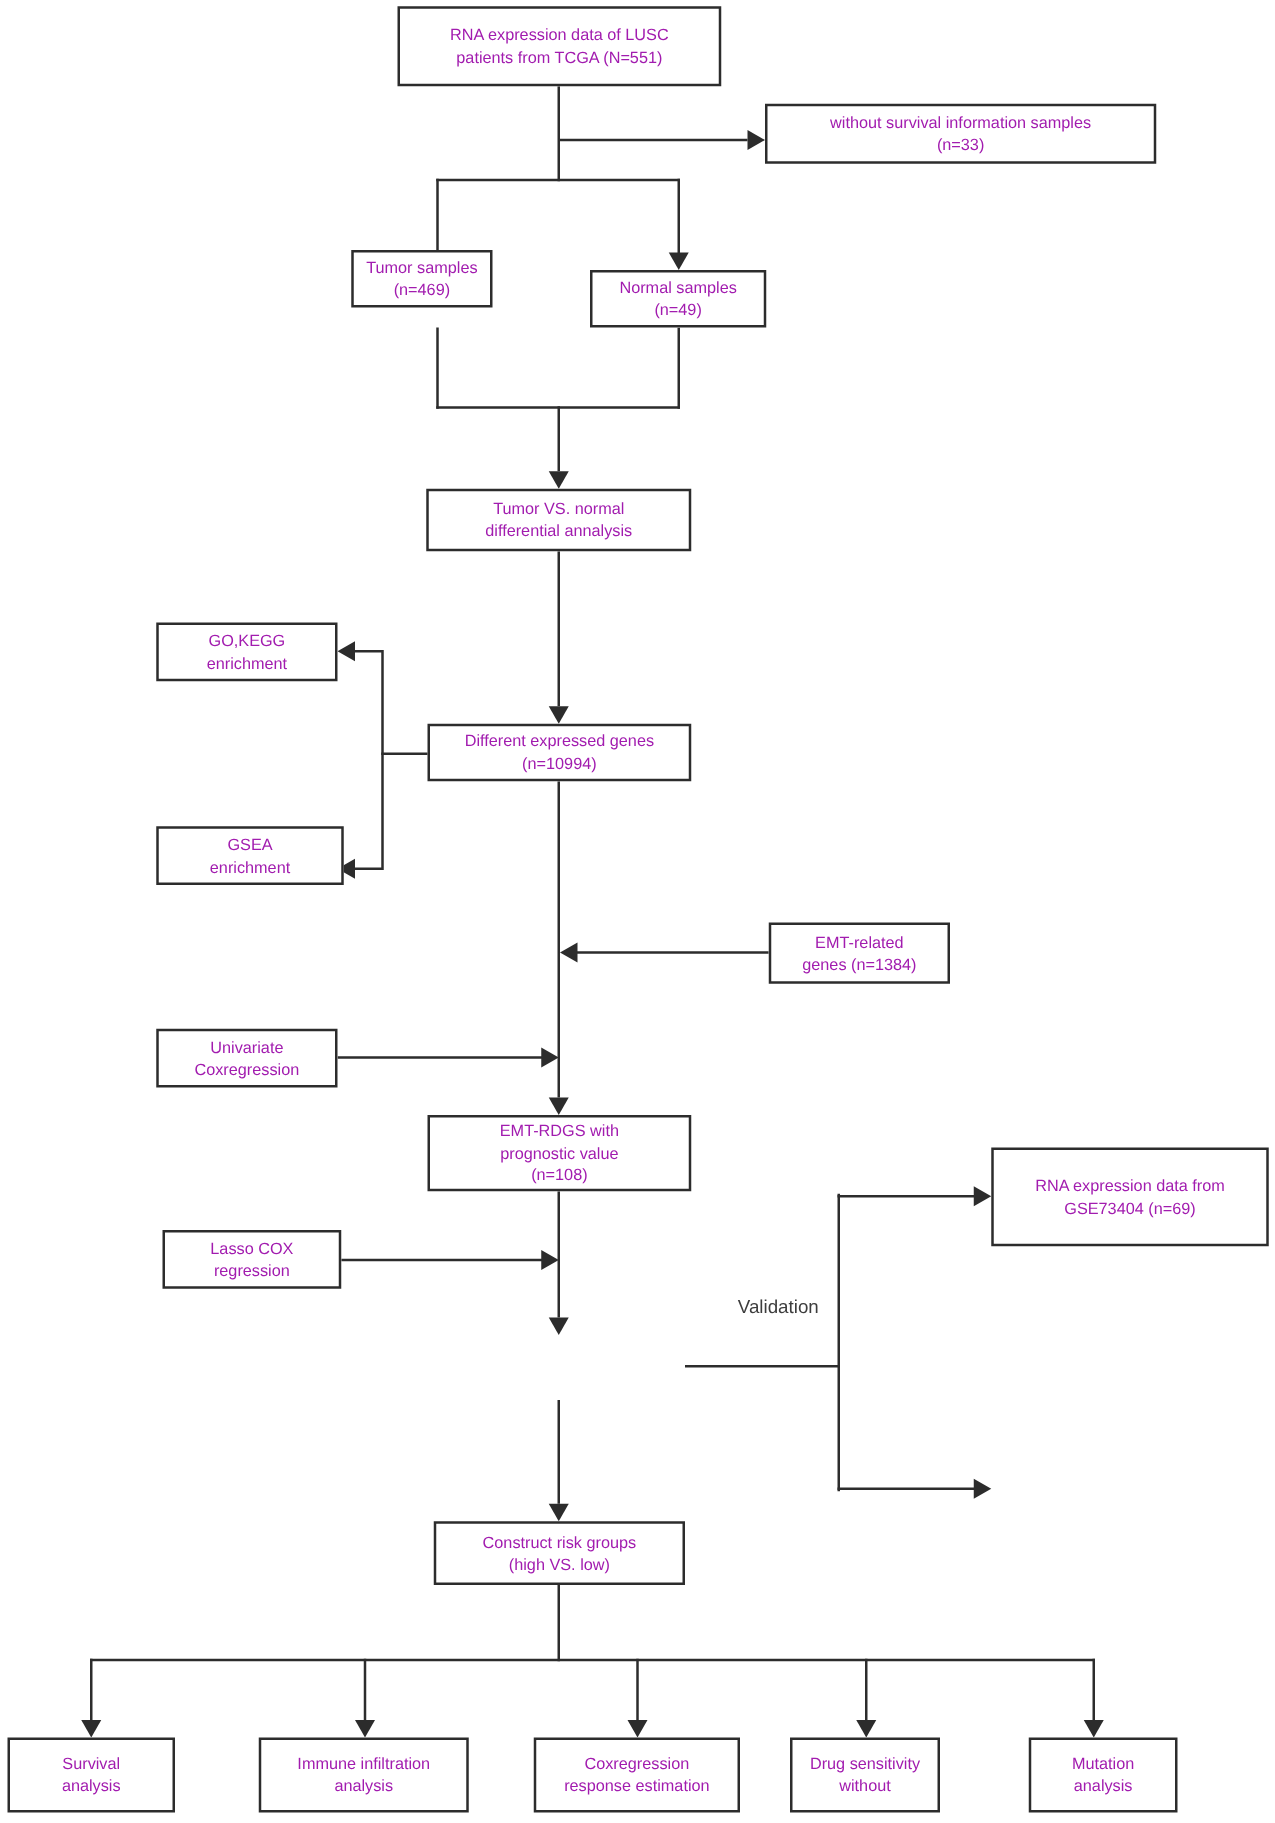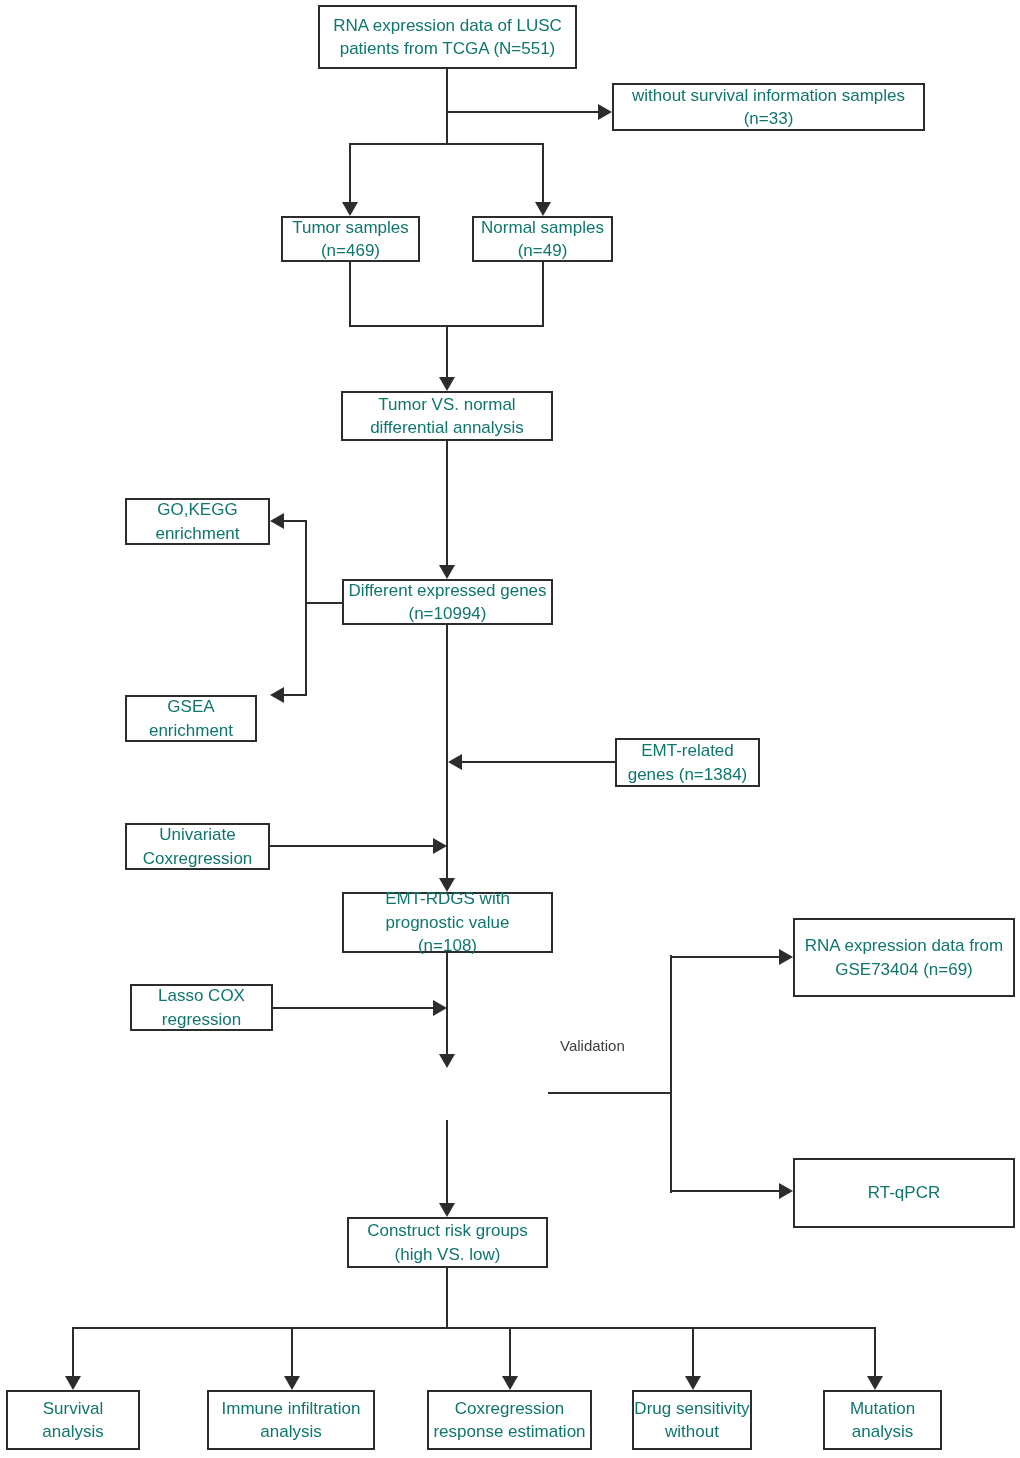--- a/index.html
+++ b/index.html
@@ -16,29 +16,29 @@
     box-sizing: border-box;
     background: #ffffff;
     border: 2px solid #2c2c2c;
     display: flex;
     align-items: center;
     justify-content: center;
     text-align: center;
   }
   .lbl {
     white-space: pre-line;
-    font-size: 17px;
+    font-size: 13px;
     line-height: 1.38;
-    color: #0f766e;
+    color: #a21caf;
   }
   .floating-label {
     position: absolute;
     font-size: 15px;
     color: #3d3d3d;
-    text-align: left;
+    text-align: right;
   }
   .hline { position: absolute; height: 2px; background: #2c2c2c; }
   .vline { position: absolute; width: 2px; background: #2c2c2c; }
   .arr-down {
     position: absolute; width: 0; height: 0;
     border-left: 8px solid transparent;
     border-right: 8px solid transparent;
     border-top: 14px solid #2c2c2c;
   }
   .arr-right {
@@ -114,41 +114,41 @@
   <div class="arr-down" style="left:867px;top:1376px"></div>
 
   <div class="node" style="left:318px;top:5px;width:259px;height:64px">
     <span class="lbl">RNA expression data of LUSC
 patients from TCGA (N=551)</span>
   </div>
   <div class="node" style="left:612px;top:83px;width:313px;height:48px">
     <span class="lbl">without  survival information samples
 (n=33)</span>
   </div>
-  <div class="node" style="left:281px;top:216px;width:139px;height:46px">
+  <div class="node" style="left:281px;top:200px;width:113px;height:46px">
     <span class="lbl">Tumor samples
 (n=469)</span>
   </div>
   <div class="node" style="left:472px;top:216px;width:141px;height:46px">
     <span class="lbl">Normal samples
 (n=49)</span>
   </div>
   <div class="node" style="left:341px;top:391px;width:212px;height:50px">
     <span class="lbl">Tumor VS. normal
 differential annalysis</span>
   </div>
   <div class="node" style="left:125px;top:498px;width:145px;height:47px">
     <span class="lbl">GO,KEGG
 enrichment</span>
   </div>
   <div class="node" style="left:342px;top:579px;width:211px;height:46px">
     <span class="lbl">Different expressed genes
 (n=10994)</span>
   </div>
-  <div class="node" style="left:125px;top:695px;width:132px;height:47px">
+  <div class="node" style="left:125px;top:661px;width:150px;height:47px">
     <span class="lbl">GSEA
 enrichment</span>
   </div>
   <div class="node" style="left:615px;top:738px;width:145px;height:49px">
     <span class="lbl">EMT-related
 genes (n=1384)</span>
   </div>
   <div class="node" style="left:125px;top:823px;width:145px;height:47px">
     <span class="lbl">Univariate
 Coxregression</span>
@@ -158,23 +158,20 @@
 prognostic value
 (n=108)</span>
   </div>
   <div class="node" style="left:130px;top:984px;width:143px;height:47px">
     <span class="lbl">Lasso COX
 regression</span>
   </div>
   <div class="node" style="left:793px;top:918px;width:222px;height:79px">
     <span class="lbl">RNA expression data  from
 GSE73404 (n=69)</span>
-  </div>
-  <div class="node" style="left:793px;top:1158px;width:222px;height:70px">
-    <span class="lbl">RT-qPCR</span>
   </div>
   <div class="node" style="left:347px;top:1217px;width:201px;height:51px">
     <span class="lbl">Construct risk groups
 (high VS. low)</span>
   </div>
   <div class="node" style="left:6px;top:1390px;width:134px;height:60px">
     <span class="lbl">Survival
 analysis</span>
   </div>
   <div class="node" style="left:207px;top:1390px;width:168px;height:60px">

